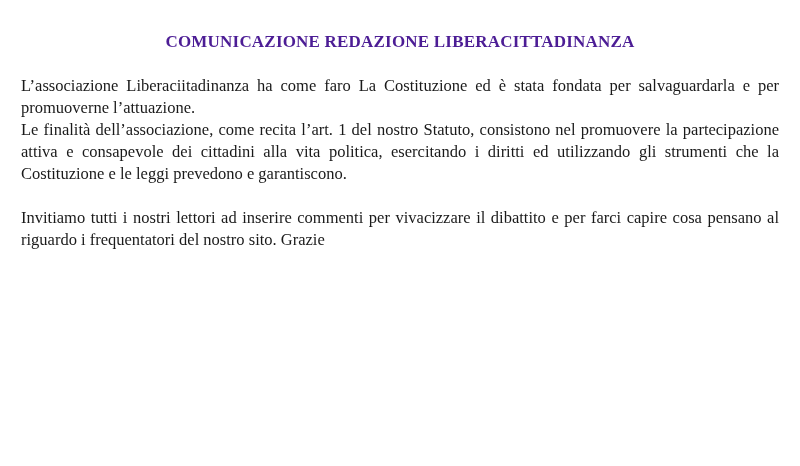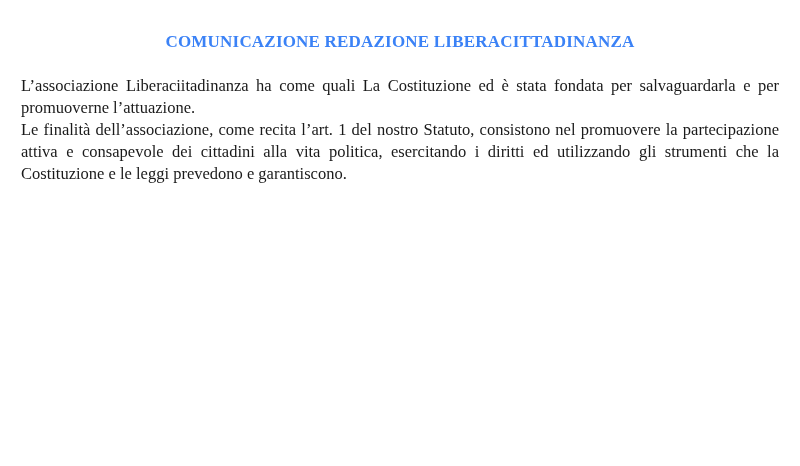--- a/index.html
+++ b/index.html
@@ -18,21 +18,21 @@
     box-sizing: border-box;
     padding: 31px 21px 0 21px;
   }
   .doc-title {
     margin: 0 0 22px 0;
     font-size: 17px;
     font-weight: bold;
     line-height: 22px;
     text-align: center;
     letter-spacing: 0.2px;
-    color: #3b82f6;
+    color: #4c1d95;
   }
   .block {
     margin: 0;
   }
   .block + .block {
     margin-top: 22px;
   }
   .block p {
     margin: 0;
     font-size: 16.5px;
@@ -42,21 +42,24 @@
   }
 </style>
 </head>
 <body>
 
 <div class="page">
 
   <h1 class="doc-title">COMUNICAZIONE REDAZIONE LIBERACITTADINANZA</h1>
 
   <div class="block">
-    <p>L’associazione Liberaciitadinanza ha come quali La Costituzione ed è stata fondata per salvaguardarla e per promuoverne l’attuazione.</p>
+    <p>L’associazione Liberaciitadinanza ha come faro La Costituzione ed è stata fondata per salvaguardarla e per promuoverne l’attuazione.</p>
     <p>Le finalità dell’associazione, come recita l’art. 1 del nostro Statuto, consistono nel promuovere la partecipazione attiva e consapevole dei cittadini alla vita politica, esercitando i diritti ed utilizzando gli strumenti che la Costituzione e le leggi prevedono e garantiscono.</p>
   </div>
 
   <div class="block">
   </div>
 
+  <div class="block">
+    <p>Invitiamo tutti i nostri lettori ad inserire commenti per vivacizzare il dibattito e per farci capire cosa pensano al riguardo i frequentatori del nostro sito. Grazie</p>
+  </div>
 
 </div>
 
 </body></html>

